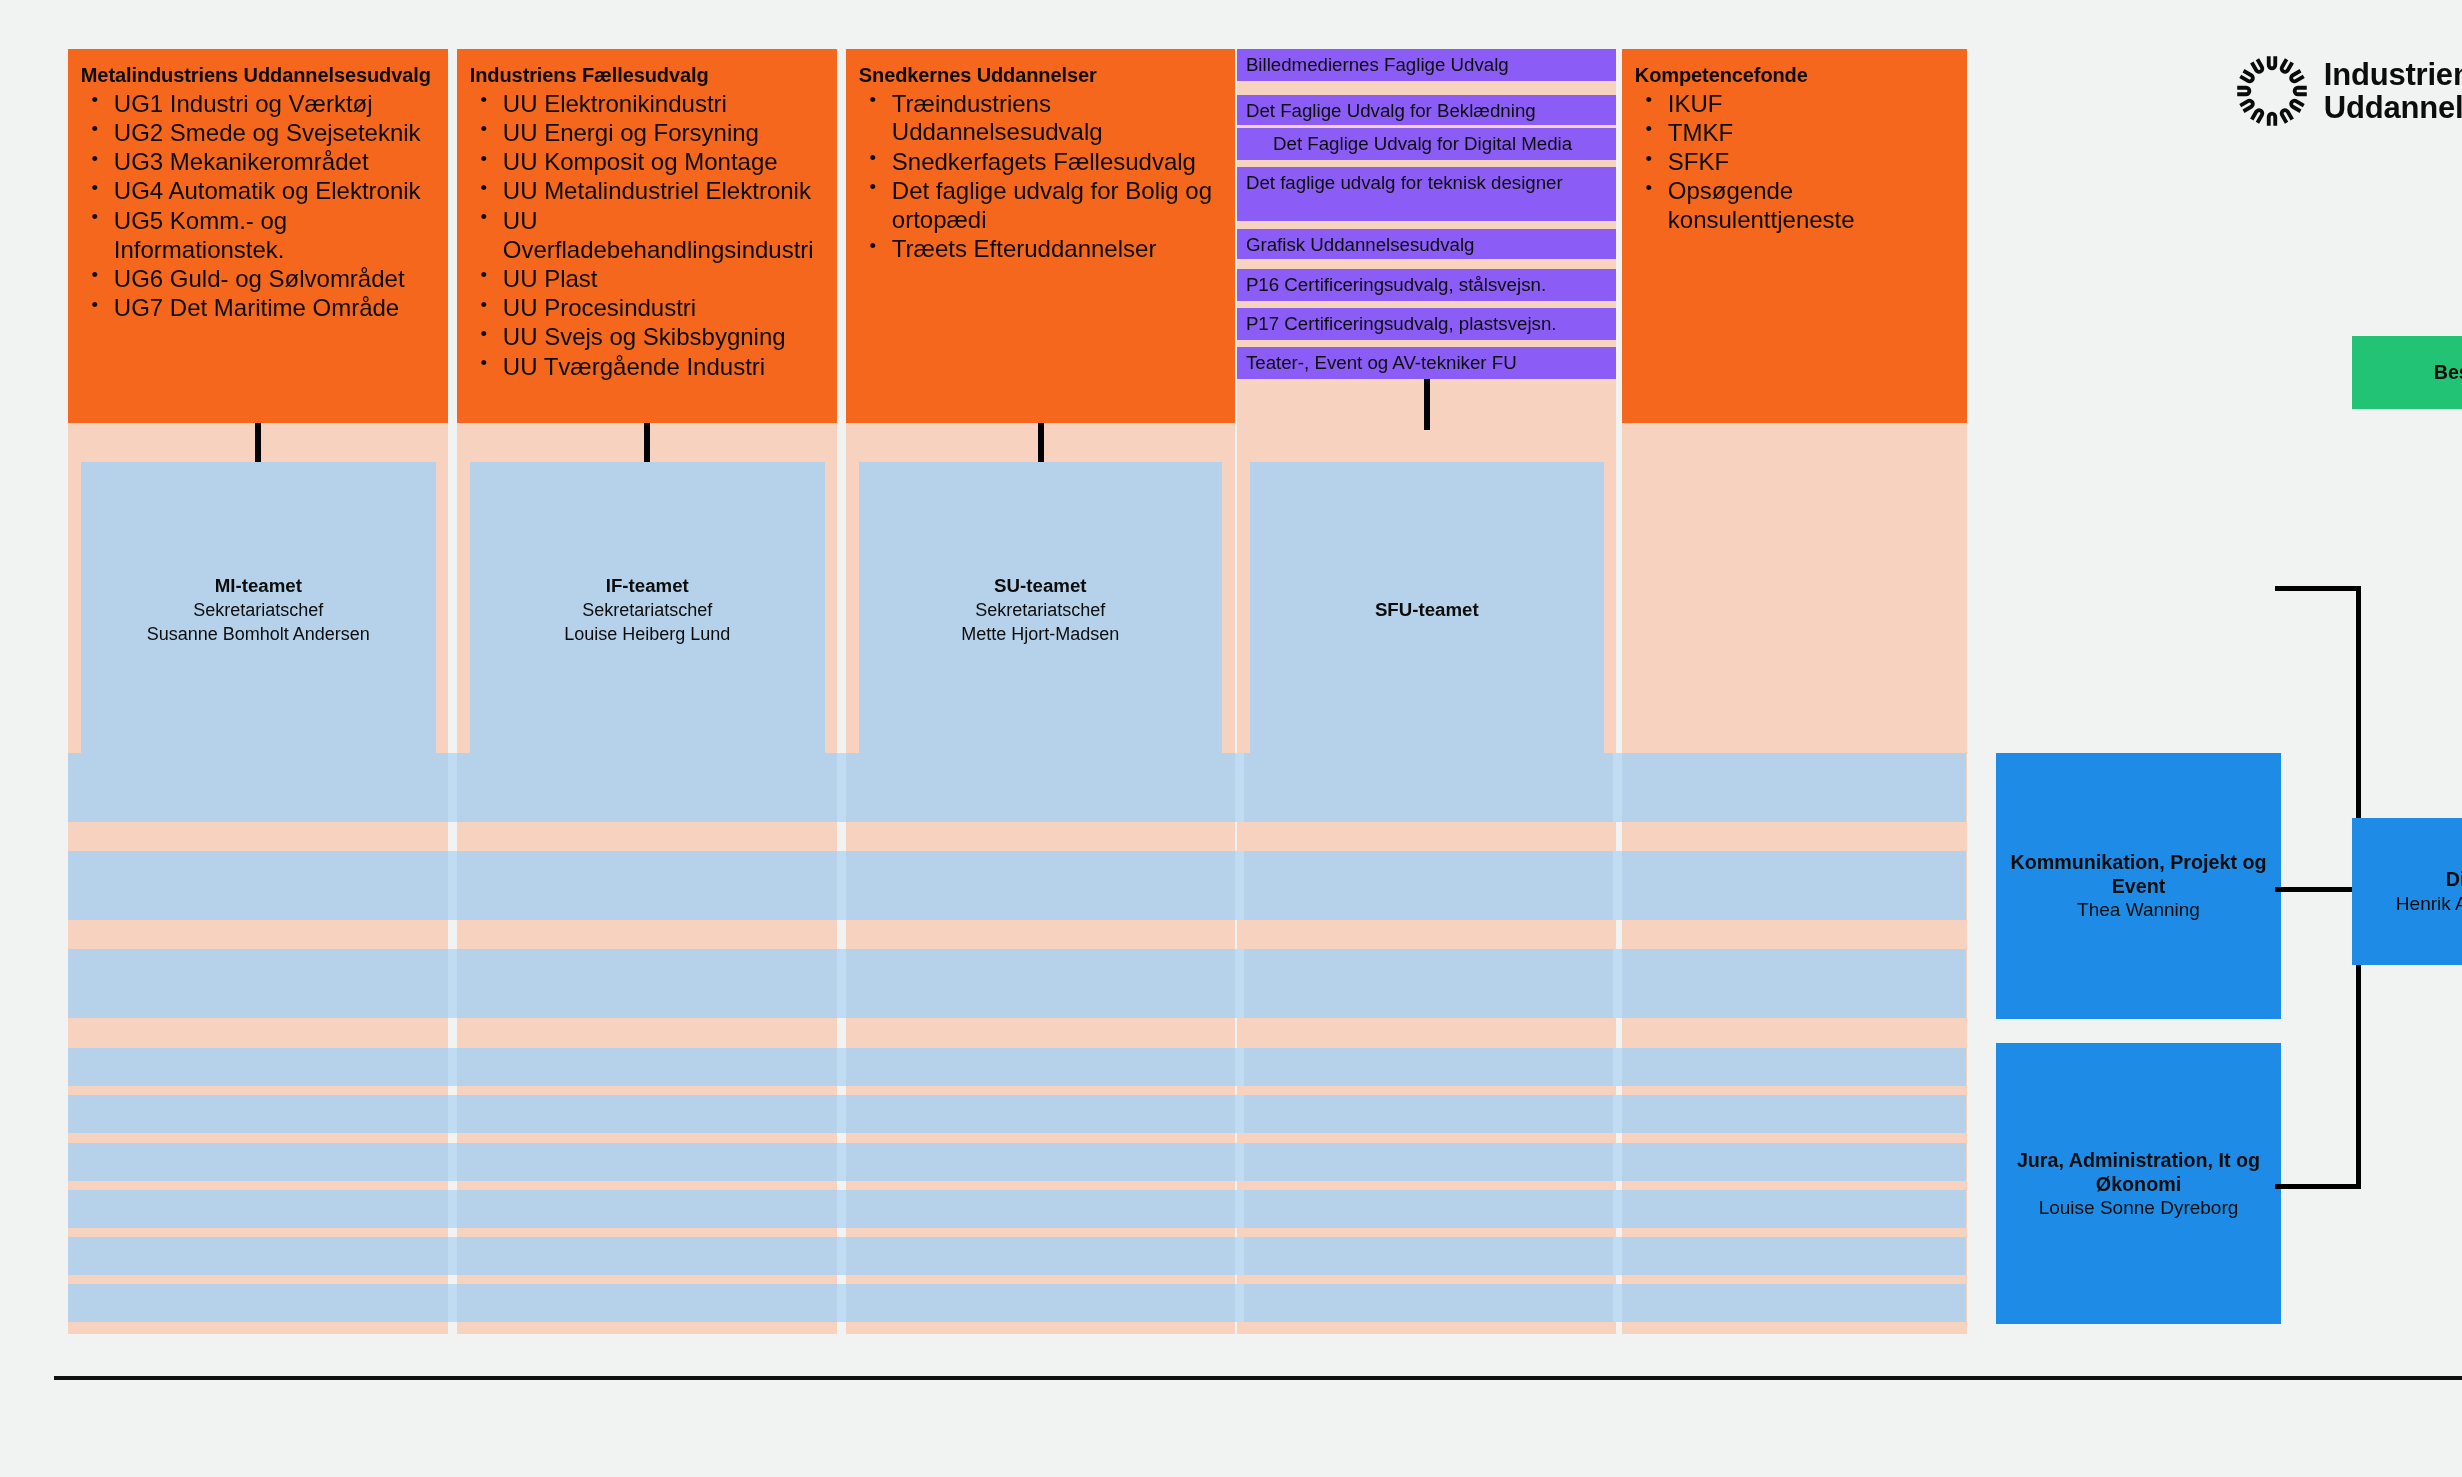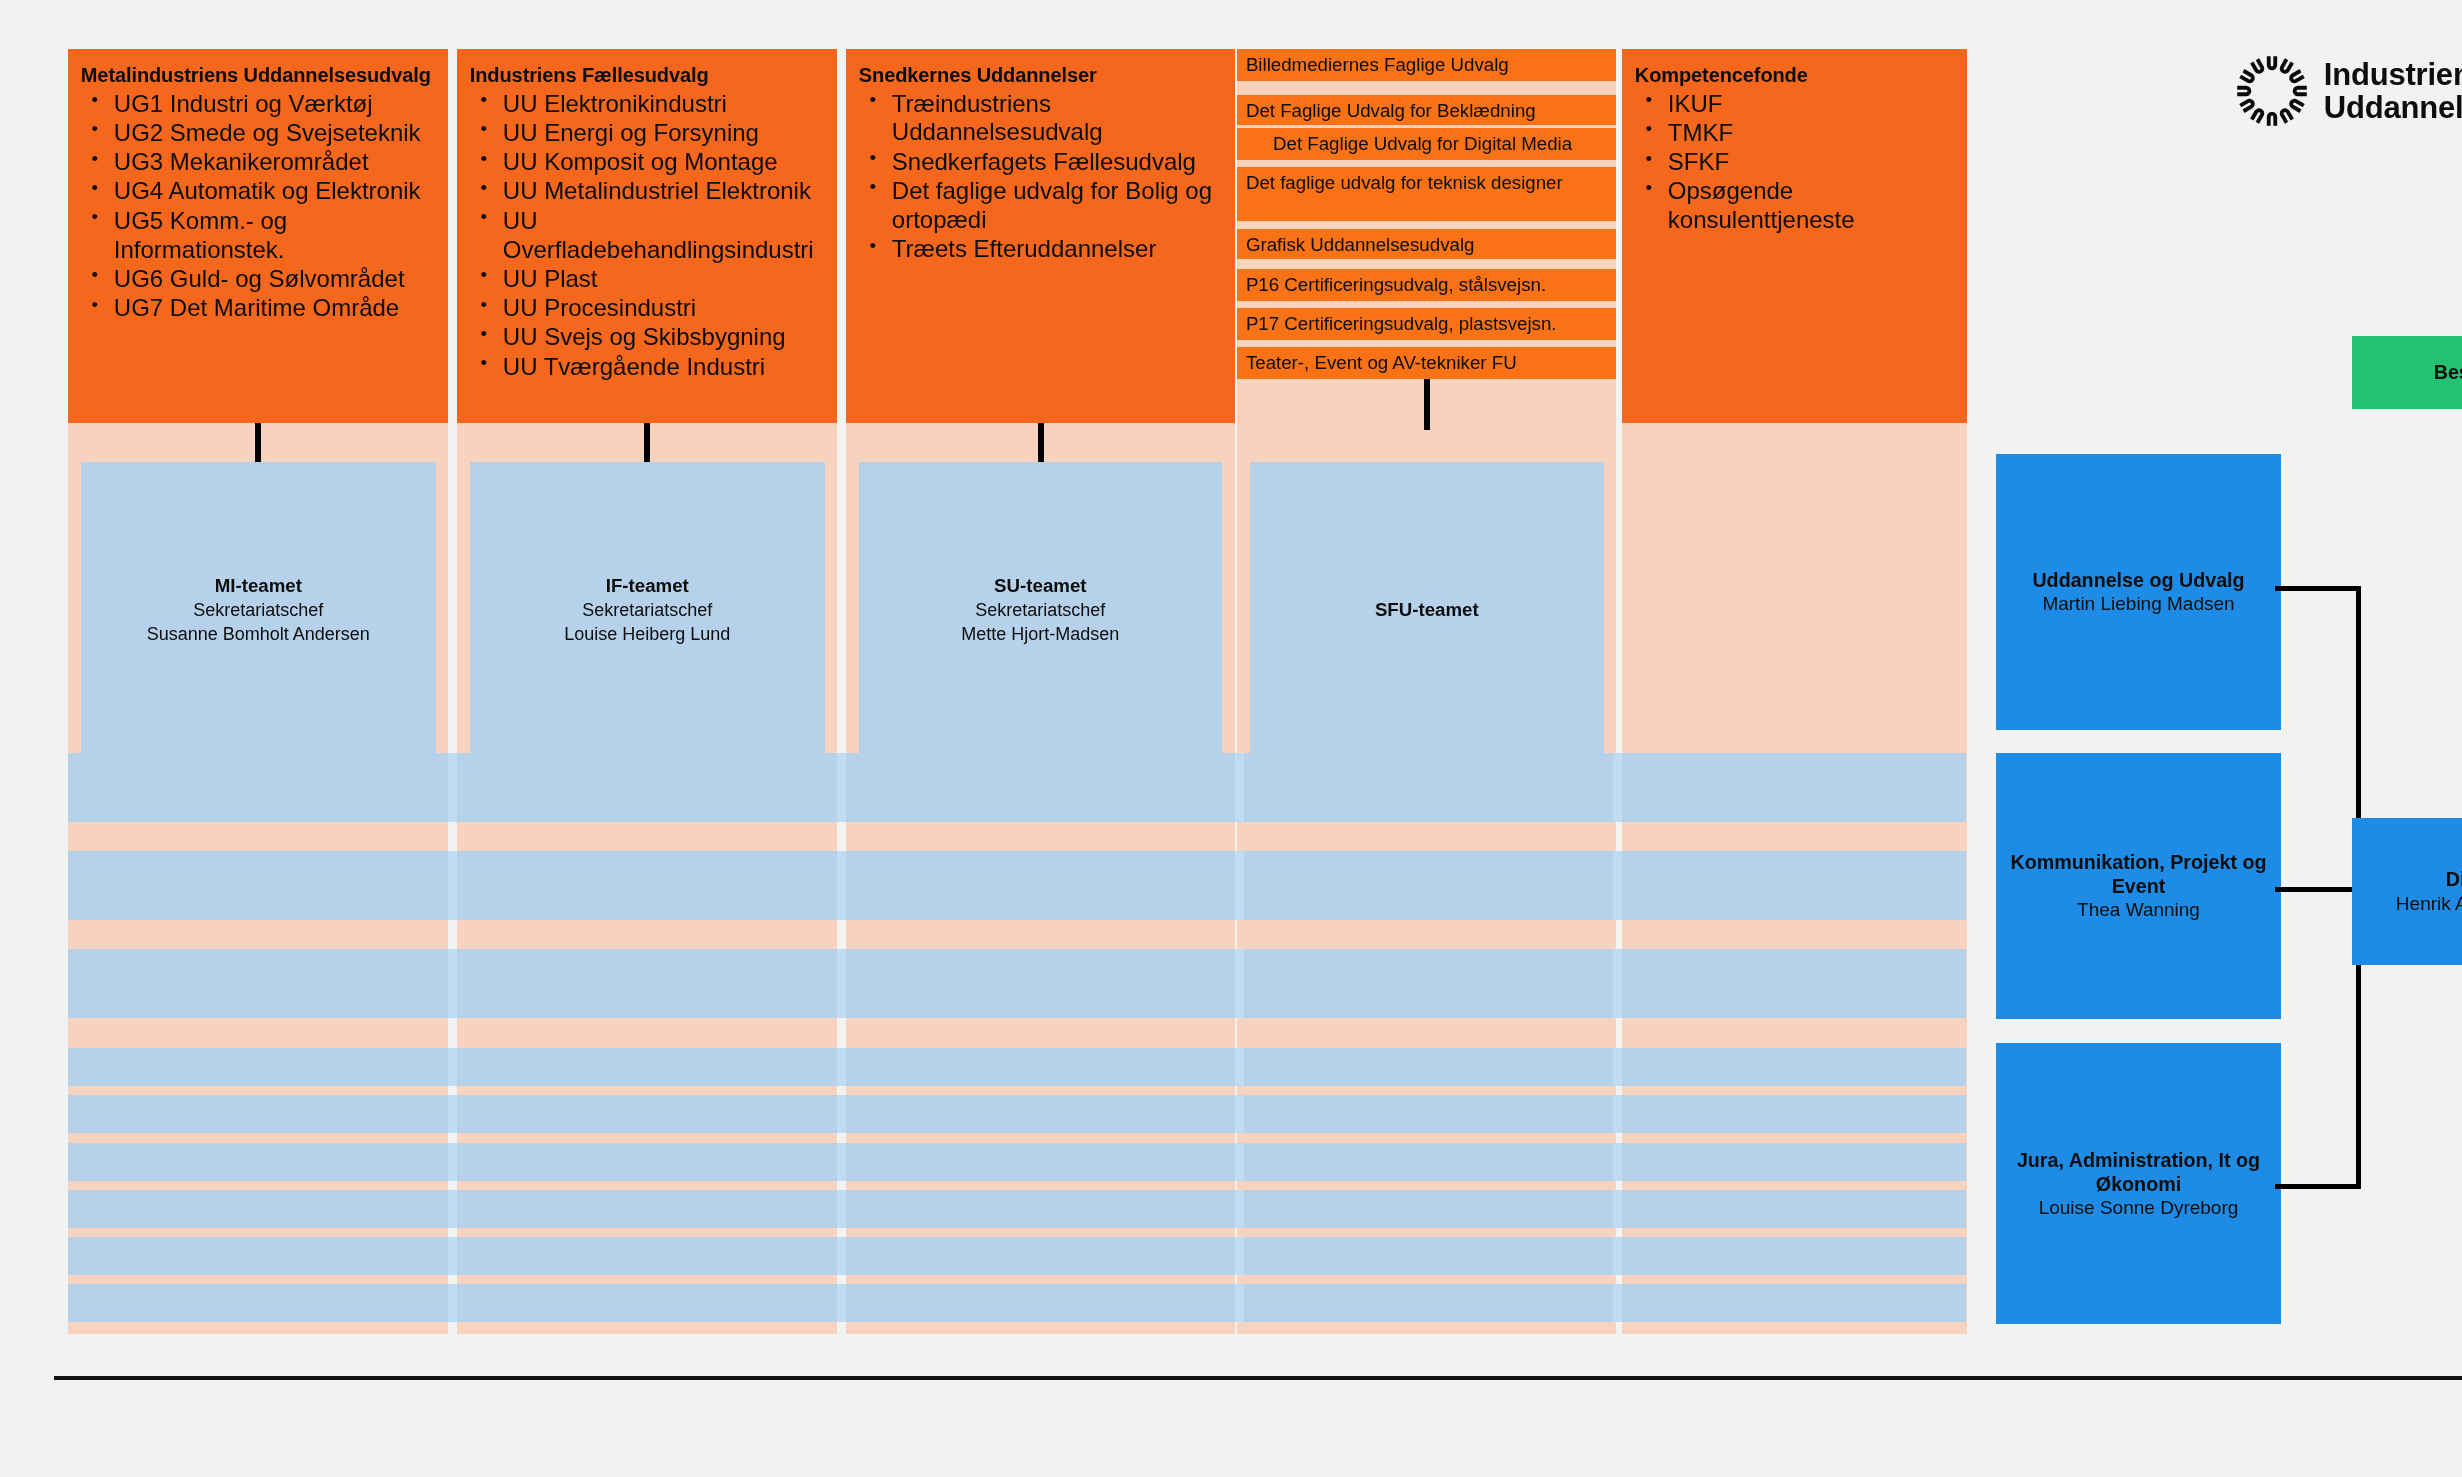--- a/index.html
+++ b/index.html
@@ -32,21 +32,21 @@
     font-size:24px;line-height:1.2;font-weight:400;
     padding-left:33px;margin:0.5px 0;
   }
   .orange li:before{
     content:"\2022";position:absolute;left:10.8px;top:-0.5px;font-size:18.7px;
   }
 
   
   .chip{
     position:absolute;left:0;width:100%;
-    background:#f97316;box-sizing:border-box;
+    background:#8b5cf6;box-sizing:border-box;
     padding:5.4px 8.9px 6.4px 8.9px;
     font-size:18.7px;line-height:1.2;font-weight:400;
   }
 
   
   .teamcard{
     position:absolute;background:#b6d2ea;box-sizing:border-box;
     display:flex;flex-direction:column;justify-content:center;align-items:center;
     text-align:center;padding:0 6.9px;
   }
@@ -284,24 +284,20 @@
     <div class="bar" style="width:100%;"></div>
     <div class="gapfill" style="left:380px;width:8.9px;"></div>
     <div class="gapfill" style="left:769px;width:8.9px;"></div>
     <div class="gapfill" style="left:1167px;width:8.9px;"></div>
     <div class="gapfill" style="left:1545px;width:8.9px;"></div>
     <div class="barlabel">
       <b>Team Compliance, It og Forretningsunderstøttelse</b><span class="reg"></span>
     </div>
   </div>
 
-  <div class="mgmt" style="left:1996px;top:454px;width:285px;height:276px;">
-    <div class="m1">Uddannelse og Udvalg</div>
-    <div class="m2">Martin Liebing Madsen</div>
-  </div>
   <div class="mgmt" style="left:1996px;top:753px;width:285px;height:266px;">
     <div class="m1">Kommunikation, Projekt og Event</div>
     <div class="m2">Thea Wanning</div>
   </div>
   <div class="mgmt" style="left:1996px;top:1043px;width:285px;height:281px;">
     <div class="m1">Jura, Administration, It og Økonomi</div>
     <div class="m2">Louise Sonne Dyreborg</div>
   </div>
 
   <div class="ln" style="left:2275px;top:586px;width:86px;height:5.4px;"></div>

